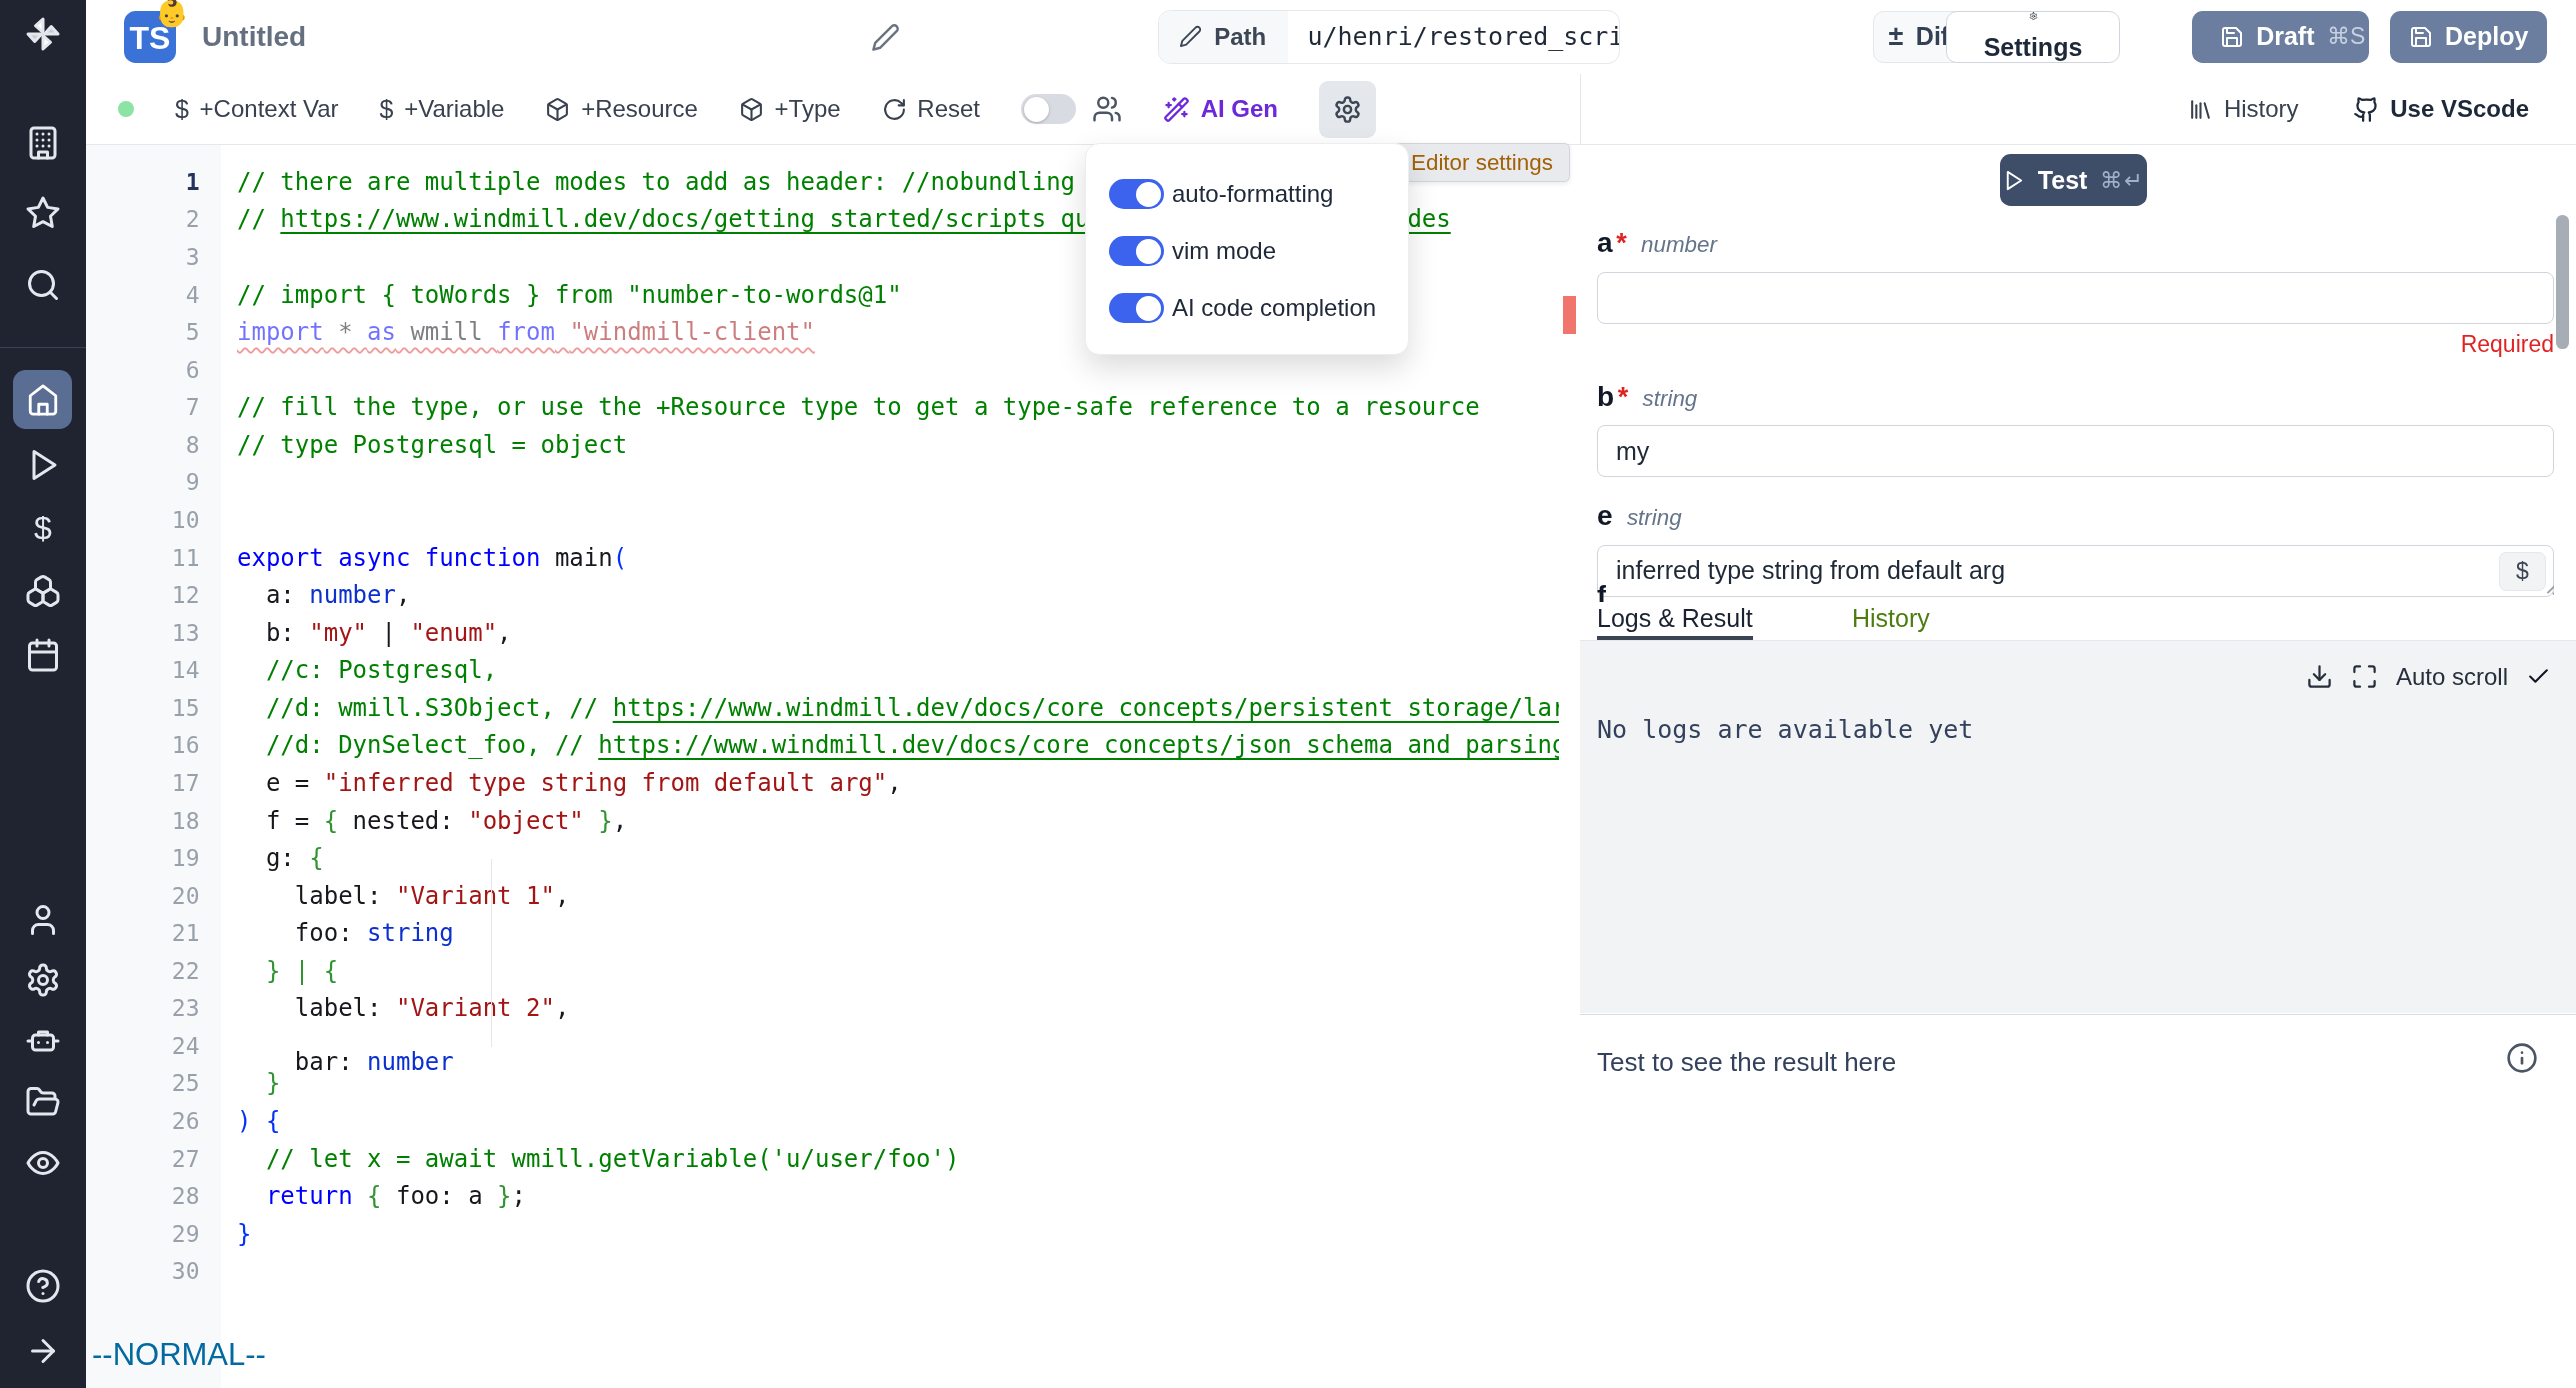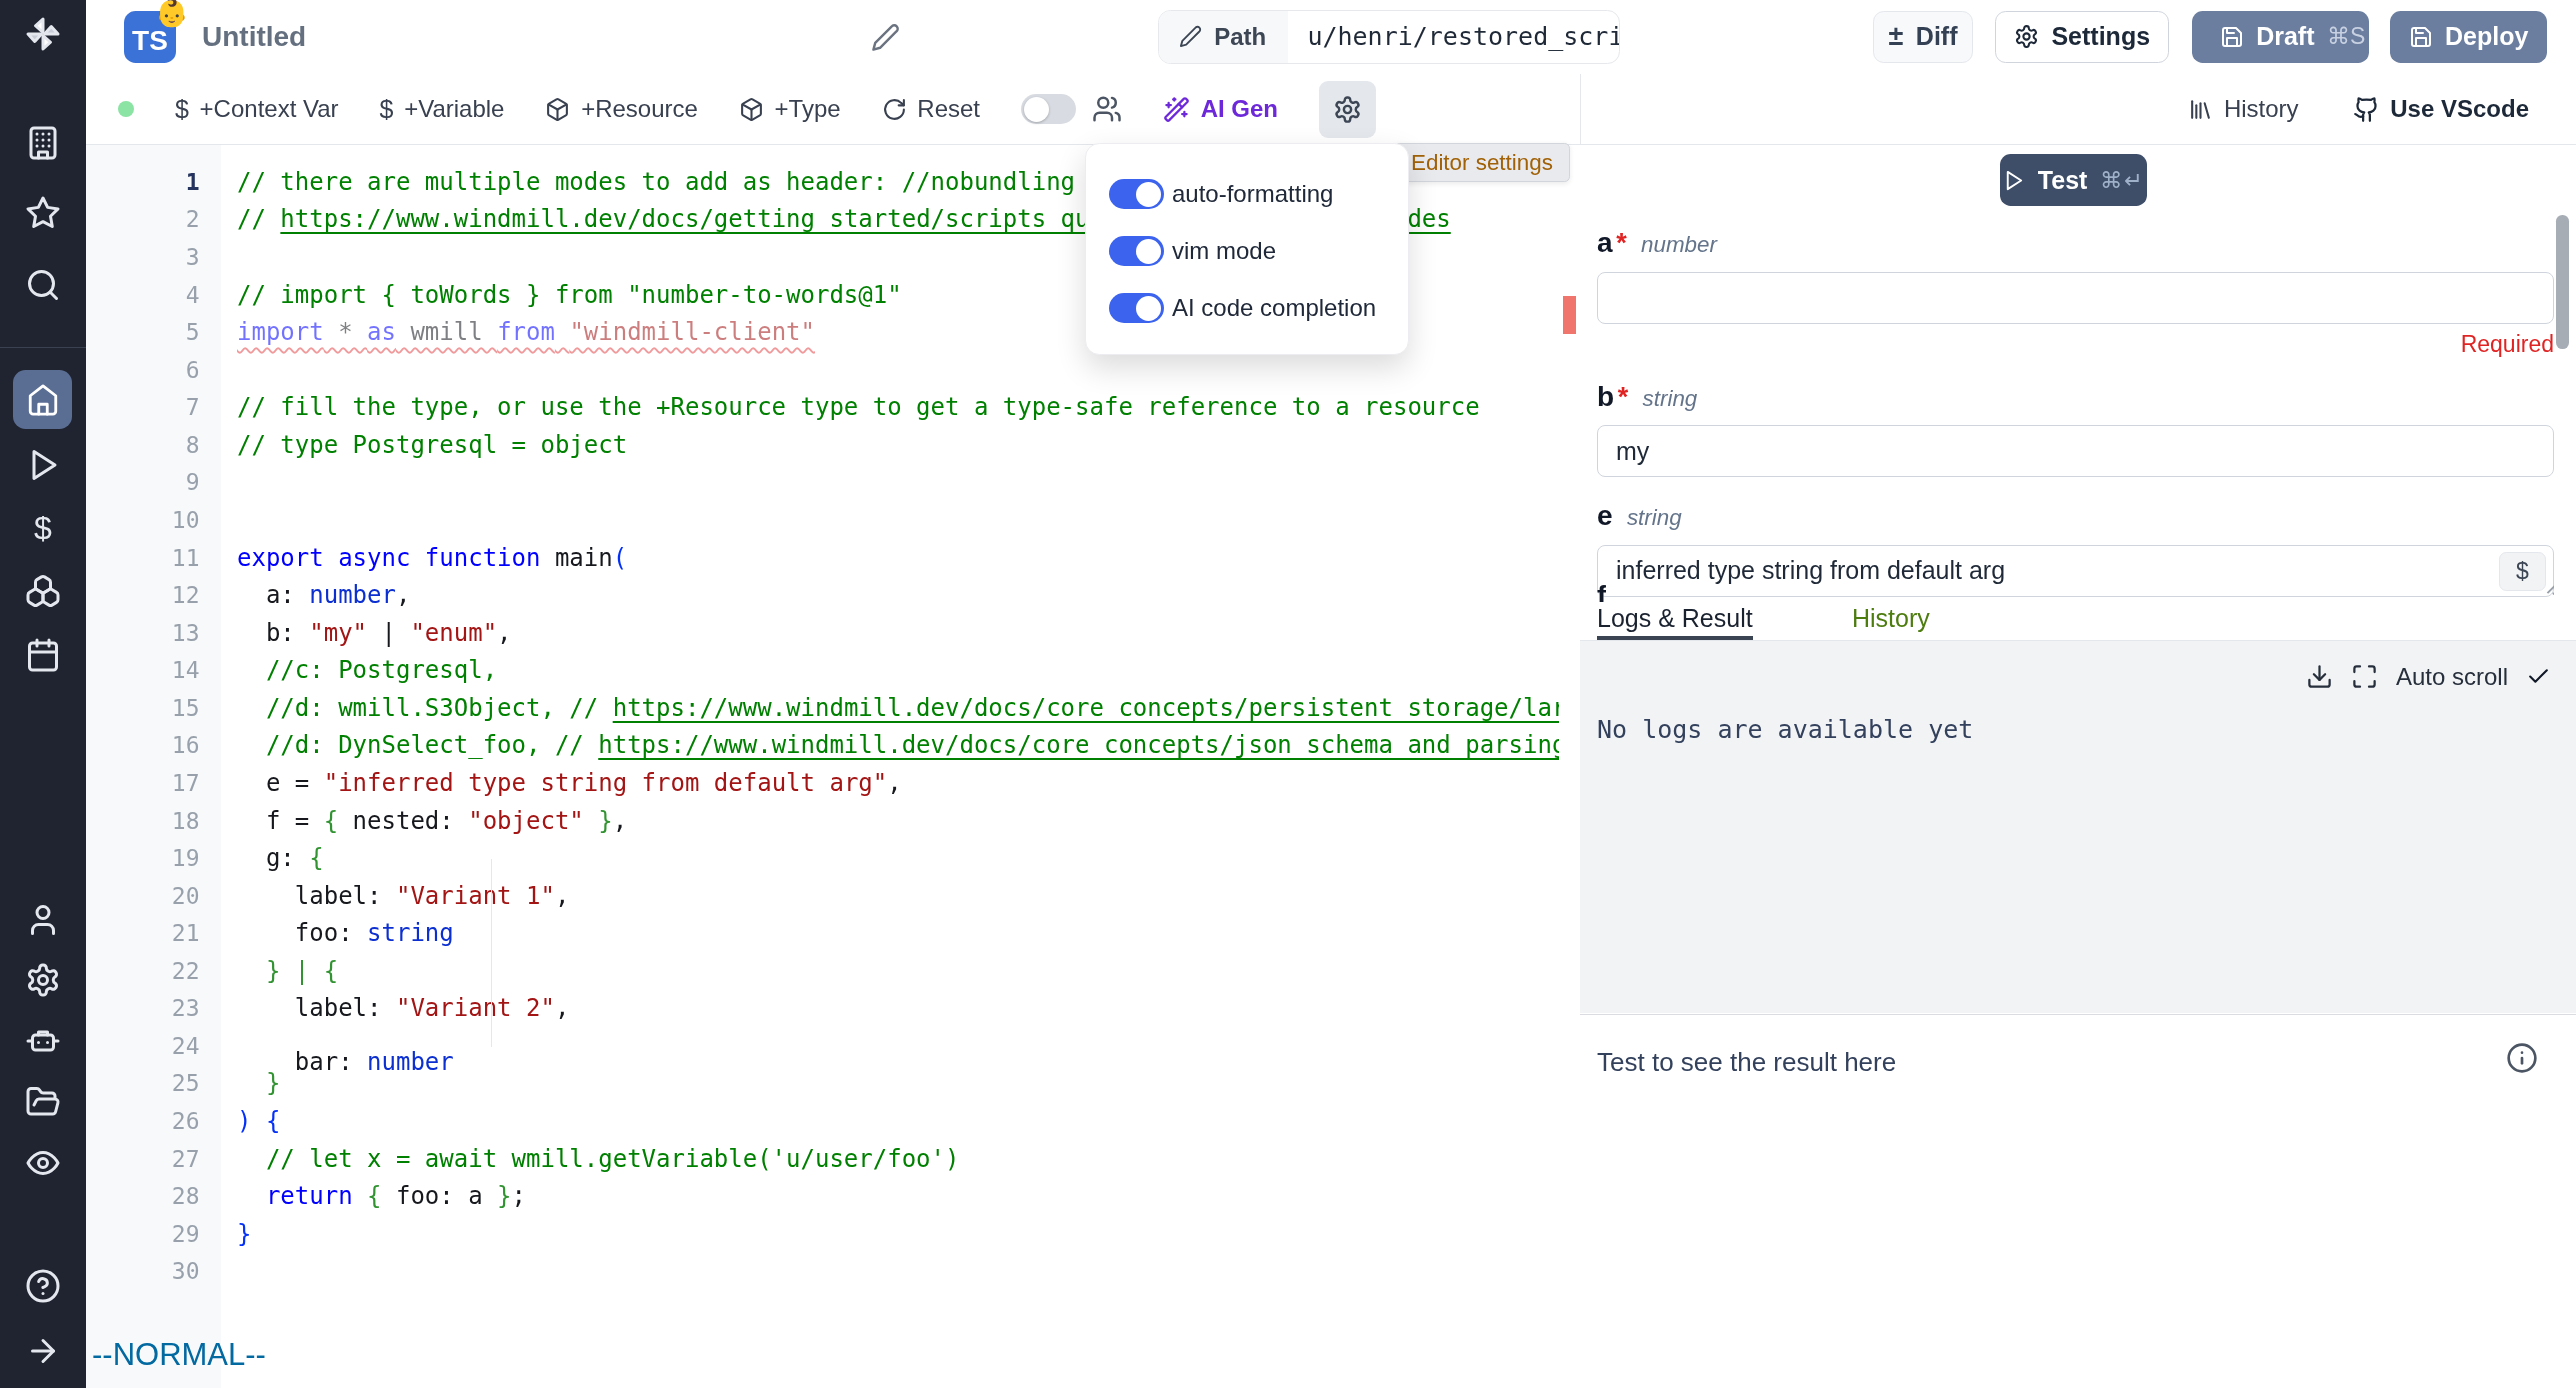--- a/index.html
+++ b/index.html
@@ -9,21 +9,21 @@
   svg.ic { display:block; stroke:currentColor; fill:none; stroke-width:2; stroke-linecap:round; stroke-linejoin:round; }
 
   
   #rail { left:0; top:0; width:86px; height:1388px; background:#1f2430; z-index:40; }
   .rail-item { position:absolute; left:25px; width:36px; height:36px; color:#e4e7ee; }
   .rail-active { position:absolute; left:13.4px; width:59px; height:59px; background:#5a6d93; border-radius:12.5px; display:flex; align-items:center; justify-content:center; color:#fff; }
   .rail-div { position:absolute; left:0; width:86px; height:0.9px; background:#3a4252; }
 
   
   #header { left:86px; top:0; width:2490px; height:74px; background:#fff; }
-  .ts-badge { left:38px; top:10.7px; width:52px; height:52px; background:#3b72d8; border-radius:11.6px; color:#fff; font-weight:bold; font-size:28px; display:flex; align-items:flex-end; justify-content:center; padding-bottom:5.4px; }
+  .ts-badge { left:38px; top:10.7px; width:52px; height:52px; background:#3b72d8; border-radius:11.6px; color:#fff; font-weight:bold; font-size:32px; display:flex; align-items:flex-end; justify-content:center; padding-bottom:5.4px; }
   .ts-emoji { left:68px; top:-5.4px; width:36px; height:36px; font-size:27px; line-height:36px; text-align:center; }
   .script-title { left:116px; top:0; height:74px; line-height:74px; font-size:28px; font-weight:600; color:#64707f; }
   .title-pencil { left:785px; top:23px; color:#6b7280; }
   .path-chip { left:1072px; top:9.8px; width:462px; height:54px; border:1.8px solid #e6e8ec; border-radius:12.5px; display:flex; align-items:center; overflow:hidden; background:#fff; }
   .path-left { display:flex; align-items:center; gap:12.5px; background:#f7f8fa; height:100%; padding:0 21.5px 0 19.7px; color:#3d4654; font-weight:600; font-size:24px; }
   .path-val { font-family:"DejaVu Sans Mono", monospace; font-size:25px; color:#1f2937; padding-left:19.7px; }
   .hbtn { top:10.7px; height:52px; border-radius:10.7px; display:flex; align-items:center; justify-content:center; gap:12.5px; font-size:25px; font-weight:600; }
   .hbtn.light { background:#f8f9fb; border:0.9px solid #e4e7ec; color:#344054; }
   .hbtn.white { background:#fff; border:0.9px solid #d0d5dd; color:#1d2939; }
   .hbtn.slate { background:#6b7e9f; color:#fff; border:none; }
@@ -214,21 +214,21 @@
           <path d="M17 3a2.85 2.85 0 1 1 4 4L7.5 20.5 2 22l1.5-5.5Z"></path>
         </svg>
       <span>Path</span>
     </div>
     <span class="path-val">u/henri/restored_script</span>
   </div>
   <div class="hbtn light abs" style="left:1787px; width:100px;">
     <span style="font-size:27px">±</span>
     <span>Diff</span>
   </div>
-  <div class="hbtn white abs" style="left:1909px; width:174px;">
+  <div class="hbtn white abs" style="left:1860px; width:174px;flex-direction:column;">
     <svg class="ic" viewBox="0 0 24 24" width="25" height="25">
         <circle cx="12" cy="12" r="3"></circle>
         <path d="M12.22 2h-.44a2 2 0 0 0-2 2v.18a2 2 0 0 1-1 1.73l-.43.25a2 2 0 0 1-2 0l-.15-.08a2 2 0 0 0-2.73.73l-.22.38a2 2 0 0 0 .73 2.73l.15.1a2 2 0 0 1 1 1.72v.51a2 2 0 0 1-1 1.74l-.15.09a2 2 0 0 0-.73 2.73l.22.38a2 2 0 0 0 2.73.73l.15-.08a2 2 0 0 1 2 0l.43.25a2 2 0 0 1 1 1.73V20a2 2 0 0 0 2 2h.44a2 2 0 0 0 2-2v-.18a2 2 0 0 1 1-1.73l.43-.25a2 2 0 0 1 2 0l.15.08a2 2 0 0 0 2.73-.73l.22-.39a2 2 0 0 0-.73-2.73l-.15-.08a2 2 0 0 1-1-1.74v-.5a2 2 0 0 1 1-1.74l.15-.09a2 2 0 0 0 .73-2.73l-.22-.38a2 2 0 0 0-2.73-.73l-.15.08a2 2 0 0 1-2 0l-.43-.25a2 2 0 0 1-1-1.73V4a2 2 0 0 0-2-2z"></path>
       </svg>
     <span>Settings</span>
   </div>
   <div class="hbtn slate abs" style="left:2106px; width:177px;padding-left:24px;">
     <svg class="ic" viewBox="0 0 24 24" width="24" height="24">
         <path d="M19 21H5a2 2 0 0 1-2-2V5a2 2 0 0 1 2-2h11l5 5v11a2 2 0 0 1-2 2z"></path>
         <path d="M17 21v-8H7v8"></path>

